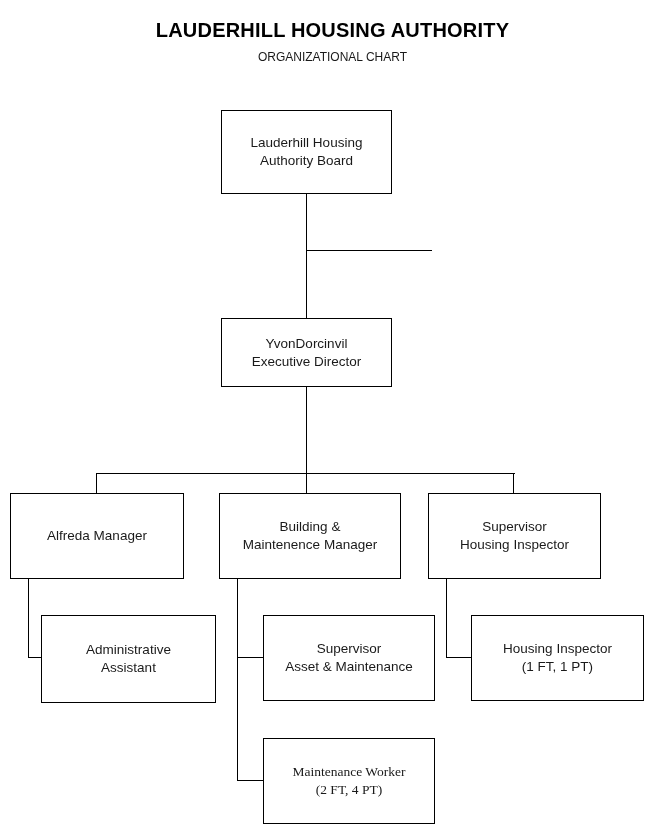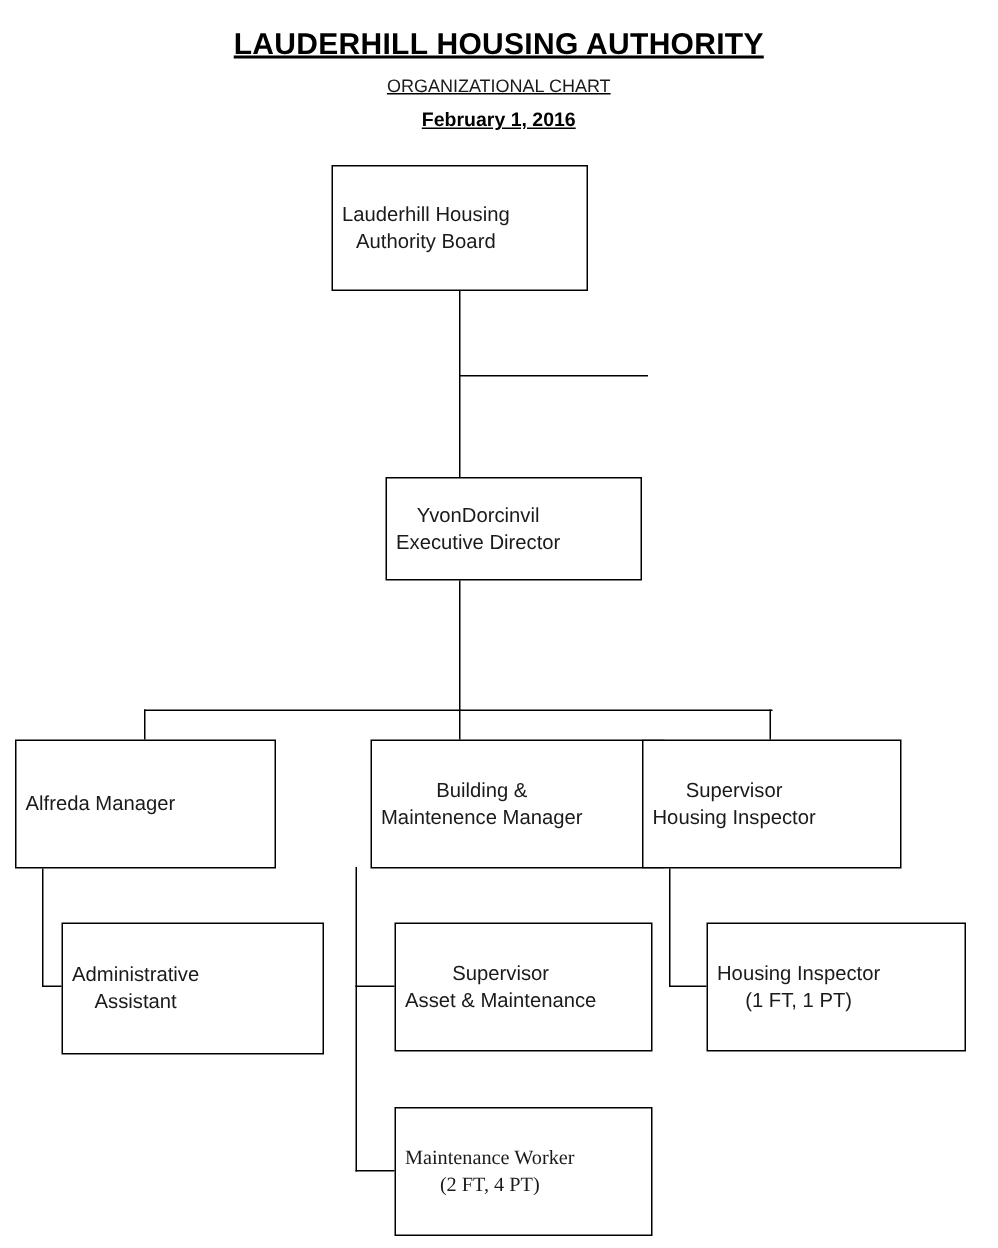--- a/index.html
+++ b/index.html
@@ -20,21 +20,20 @@
     overflow: hidden;
   }
 
   
   .title-block {
     position: absolute;
     left: 0;
     top: 0;
     width: 665px;
     text-align: center;
-    text-decoration: underline;
   }
   .title-main {
     font-size: 20px;
     font-weight: bold;
     letter-spacing: 0.2px;
     margin-top: 18px;
     line-height: 24px;
     color: #000;
   }
   .title-sub {
@@ -53,21 +52,21 @@
   }
 
   
   .node {
     position: absolute;
     box-sizing: border-box;
     border: 1.3px solid #000000;
     background: #ffffff;
     display: flex;
     align-items: center;
-    justify-content: flex-start;
+    justify-content: center;
     text-align: center;
     z-index: 3;
   }
   .node-label {
     font-size: 13.5px;
     line-height: 18px;
     color: #1a1a1a;
     white-space: pre-line;
     padding: 0 6px;
   }
@@ -82,21 +81,20 @@
   .line-h { height: 1.3px; }
 </style>
 </head>
 <body>
 
 <div id="chart-root">
 
   <div class="title-block">
     <div class="title-main">LAUDERHILL HOUSING AUTHORITY</div>
     <div class="title-sub">ORGANIZATIONAL CHART</div>
-    <div class="title-date">February 1, 2016</div>
   </div>
 
   <div class="line line-v" style="left:306px; top:193px; height:125px;"></div>
 
   <div class="line line-h" style="left:306px; top:250px; width:126px;"></div>
 
   <div class="line line-v" style="left:306px; top:386px; height:88px;"></div>
 
   <div class="line line-h" style="left:96px; top:473px; width:419px;"></div>
 
@@ -119,30 +117,30 @@
   <div class="line line-v" style="left:446px; top:578px; height:80px;"></div>
 
   <div class="line line-h" style="left:446px; top:657px; width:26px;"></div>
 
   <div class="node" style="left:221px; top:110px; width:171px; height:84px;">
     <span class="node-label">Lauderhill Housing
 Authority Board</span>
   </div>
 
 
-  <div class="node" style="left:221px; top:318px; width:171px; height:69px;margin-left:36px;">
+  <div class="node" style="left:221px; top:318px; width:171px; height:69px;">
     <span class="node-label">YvonDorcinvil
 Executive Director</span>
   </div>
 
   <div class="node" style="left:10px; top:493px; width:174px; height:86px;">
     <span class="node-label">Alfreda Manager</span>
   </div>
 
-  <div class="node" style="left:219px; top:493px; width:196px; height:86px;margin-left:28px;">
+  <div class="node" style="left:219px; top:493px; width:182px; height:86px;">
     <span class="node-label">Building &amp;
 Maintenence Manager</span>
   </div>
 
   <div class="node" style="left:428px; top:493px; width:173px; height:86px;">
     <span class="node-label">Supervisor
 Housing Inspector</span>
   </div>
 
   <div class="node" style="left:41px; top:615px; width:175px; height:88px;">

